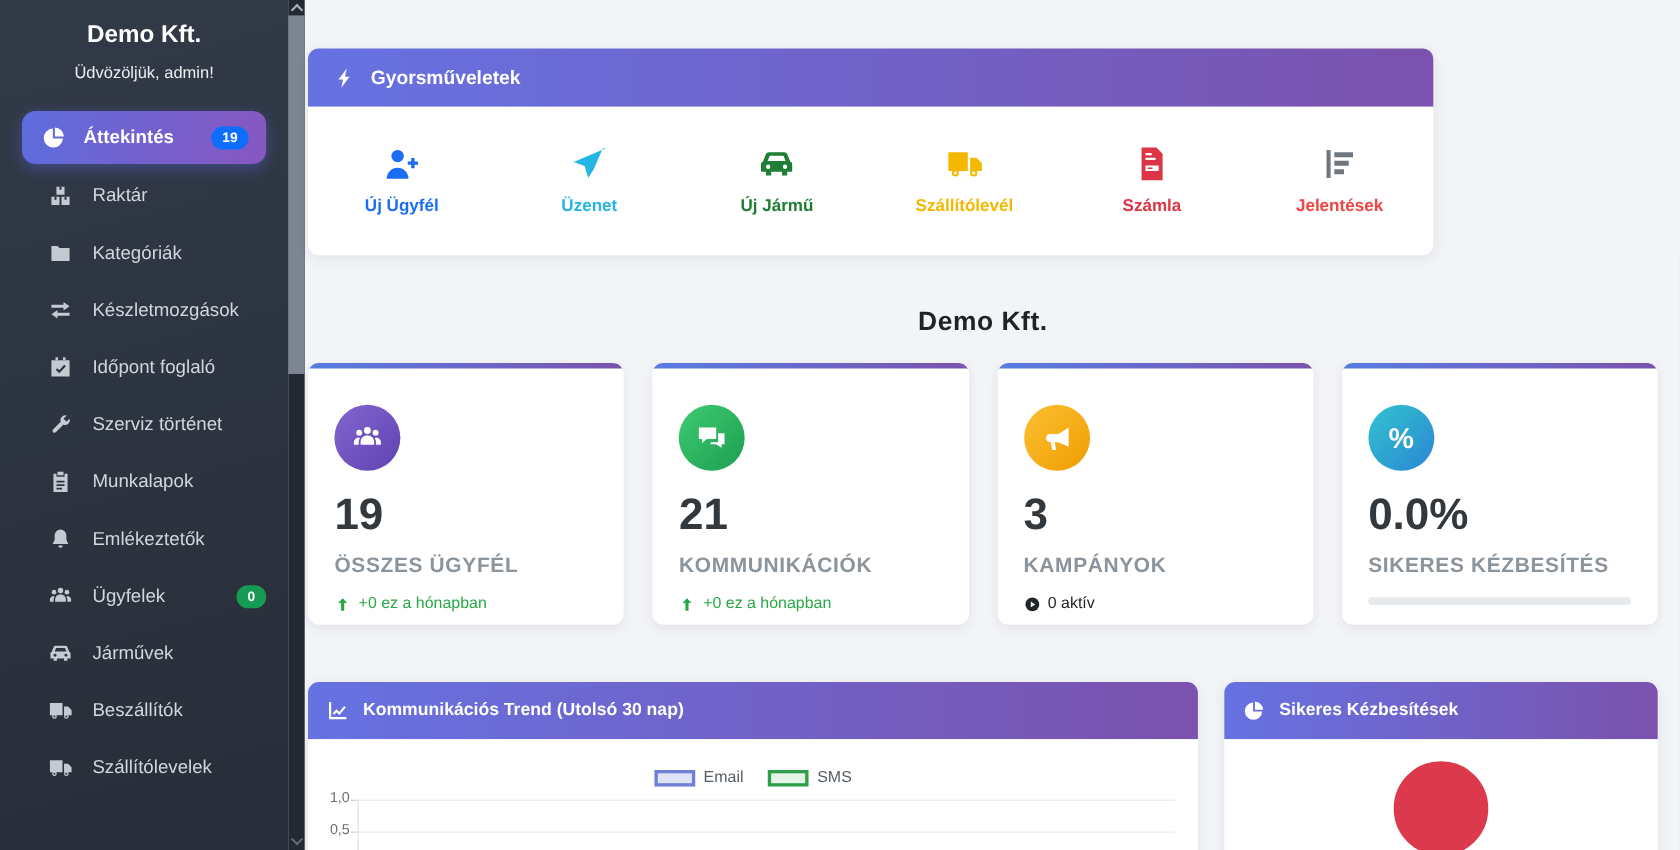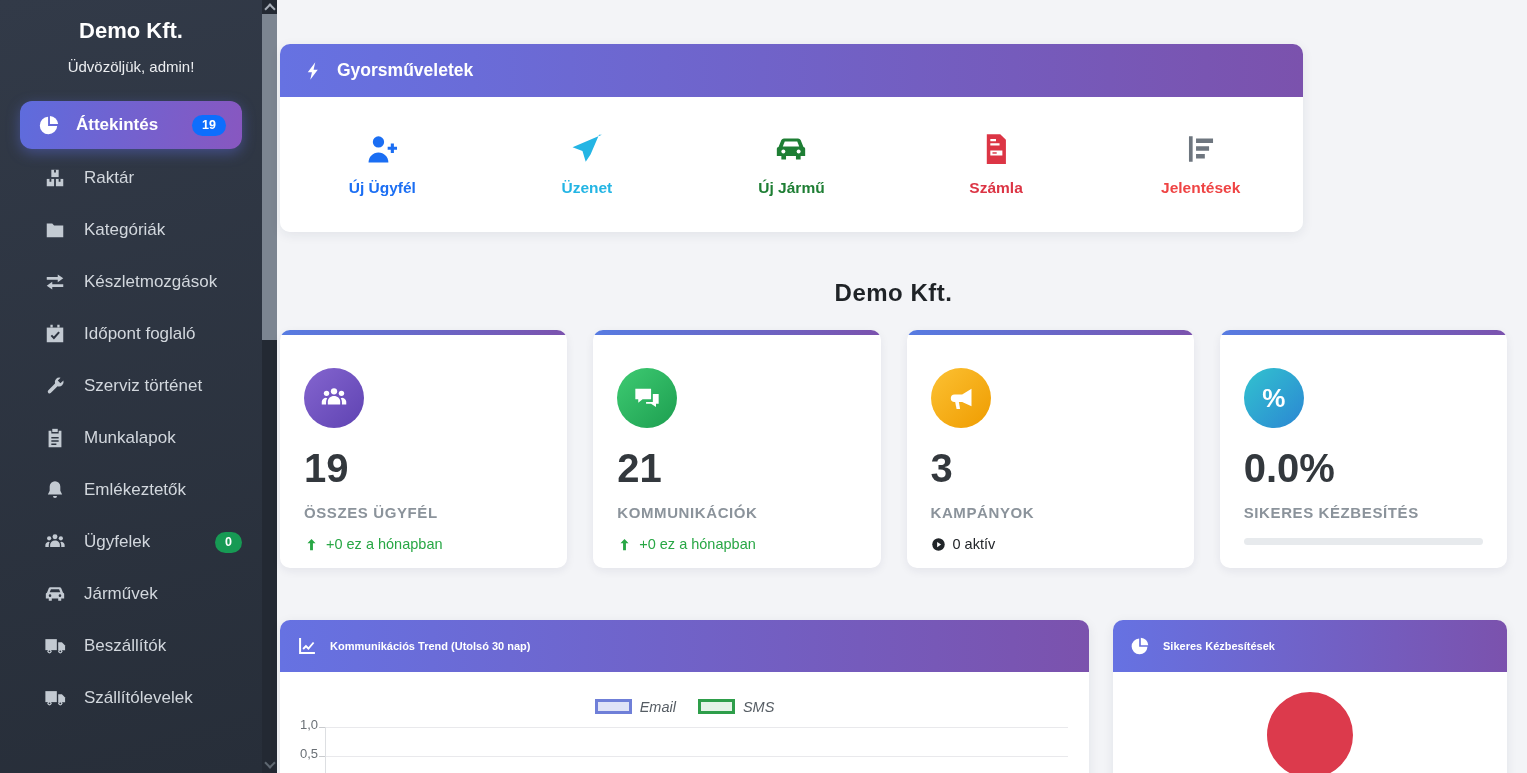--- a/index.html
+++ b/index.html
@@ -67,32 +67,32 @@
            display:grid; grid-template-columns:repeat(4,1fr); gap:26px; }
   .stat-card { position:relative; background:#fff; border-radius:10px; height:238px;
                box-shadow:0 3px 10px rgba(25,35,65,.07); padding:24px 24px 0 24px; overflow:hidden; }
   .stat-card::before { content:""; position:absolute; left:0; top:0; right:0; height:5px;
                background:linear-gradient(90deg,#577ce2 0%,#7b52ad 100%); }
   .stat-icon { width:60px; height:60px; border-radius:50%; margin-top:14px;
                display:flex; align-items:center; justify-content:center; color:#fff; }
   .stat-icon .icon { width:28px; height:28px; --cut:#fff; }
   .stat-icon .pct { font-size:26px; font-weight:700; color:#fff; }
   .stat-value { margin-top:20px; font-size:40px; font-weight:800; color:#33383d; line-height:1; }
-  .stat-label { margin-top:16px; font-size:15px; font-weight:600; color:#8b939b; letter-spacing:.6px; }
+  .stat-label { margin-top:16px; font-size:19px; font-weight:600; color:#8b939b; letter-spacing:.6px; }
   .stat-sub { margin-top:15px; font-size:14.5px; display:flex; align-items:center; gap:7px; }
   .stat-sub .icon { width:15px; height:15px; --cut:#fff; }
   .progress-track { margin-top:17px; height:7px; border-radius:4px; background:#e7eaed; width:100%; }
   
   .chart-panel { position:absolute; top:620px; border-radius:10px;
                  box-shadow:0 3px 12px rgba(25,35,65,.08); }
-  .chart-panel .panel-header { height:52px; font-size:11px;padding-left:17px; }
+  .chart-panel .panel-header { height:52px; font-size:16px;padding-left:17px; }
   .trend-panel { left:3px; width:809px; }
   .trend-body { position:relative; height:360px; background:#fff; }
   .legend { position:absolute; top:27px; left:0; width:100%; display:flex; justify-content:center; gap:22px; }
-  .legend-item { display:flex; gap:8px; cursor:pointer;font-style:italic; }
+  .legend-item { display:flex; align-items:center; gap:8px; cursor:pointer; }
   .legend-swatch { width:37px; height:15px; border-width:3px; border-style:solid; }
   .legend-label { font-size:14.5px; color:#565d64; }
   .ytick { position:absolute; left:8px; width:30px; text-align:right; font-size:13px; color:#6a7076; }
   .gridline { position:absolute; left:45px; right:21px; height:1px; background:#e9e9ec; }
   .tickmark { position:absolute; left:39px; width:6px; height:1px; background:#c9cbce; }
   .yaxis { position:absolute; left:45px; width:1px; bottom:0; background:#dddfe2; }
   .donut-panel { left:836px; width:394px; }
   .donut-body { position:relative; height:360px; background:#fff; border-radius:0 0 10px 10px; }
   .donut { position:absolute; left:50%; transform:translateX(-50%); top:20px;
            width:84px; height:84px; border-radius:50%; border:43px solid #dc3a4c; }
@@ -276,20 +276,33 @@
               <svg viewBox="0 0 24 24">
                 <path d="M3.2 10.6l2-4.9A2 2 0 0 1 7 4.5h10a2 2 0 0 1 1.8 1.2l2 4.9c.7.1 1.2.6 1.2 1.3V17h-3.2v2.4h-3.3V17H8.5v2.4H5.2V17H2v-5.1c0-.7.5-1.2 1.2-1.3z"></path>
                 <path fill="var(--cut,#fff)" d="M6.2 10.2 7.6 6.7h8.8l1.4 3.5z"></path>
                 <circle fill="var(--cut,#fff)" cx="6.6" cy="13.8" r="1.4"></circle>
                 <circle fill="var(--cut,#fff)" cx="17.4" cy="13.8" r="1.4"></circle>
               </svg>
             </span>
             <span class="qa-label" style="color: rgb(30, 126, 52);">Új Jármű</span>
           </div>
           <div class="qa-item">
+            <span class="icon" style="color: rgb(243, 184, 0);">
+              <svg viewBox="0 0 24 24">
+                <path d="M1.5 4.5H14v12H1.5z"></path>
+                <path d="M15.5 8h4L23 11.5v5h-7.5z"></path>
+                <circle cx="6" cy="17.8" r="2.3"></circle>
+                <circle cx="17.8" cy="17.8" r="2.3"></circle>
+                <circle fill="var(--cut,#fff)" cx="6" cy="17.8" r="1"></circle>
+                <circle fill="var(--cut,#fff)" cx="17.8" cy="17.8" r="1"></circle>
+              </svg>
+            </span>
+            <span class="qa-label" style="color: rgb(243, 184, 0);">Szállítólevél</span>
+          </div>
+          <div class="qa-item">
             <span class="icon" style="color: rgb(220, 53, 69);">
               <svg viewBox="0 0 24 24">
                 <path d="M5.5 1.5h9.5l4 4v17H5.5z"></path>
                 <path fill="var(--cut,#fff)" d="M8 5h4v1.5H8zM8 8h6.5v1.5H8zM8 13h8.5v3.5H8z"></path>
                 <path d="M9.5 14.3h3v1h-3z"></path>
               </svg>
             </span>
             <span class="qa-label" style="color: rgb(220, 53, 69);">Számla</span>
           </div>
           <div class="qa-item">

